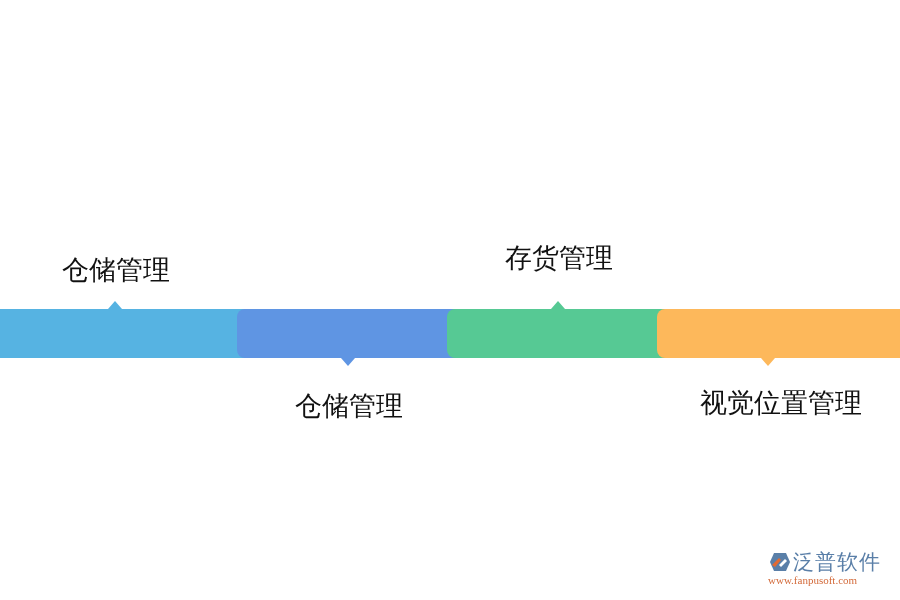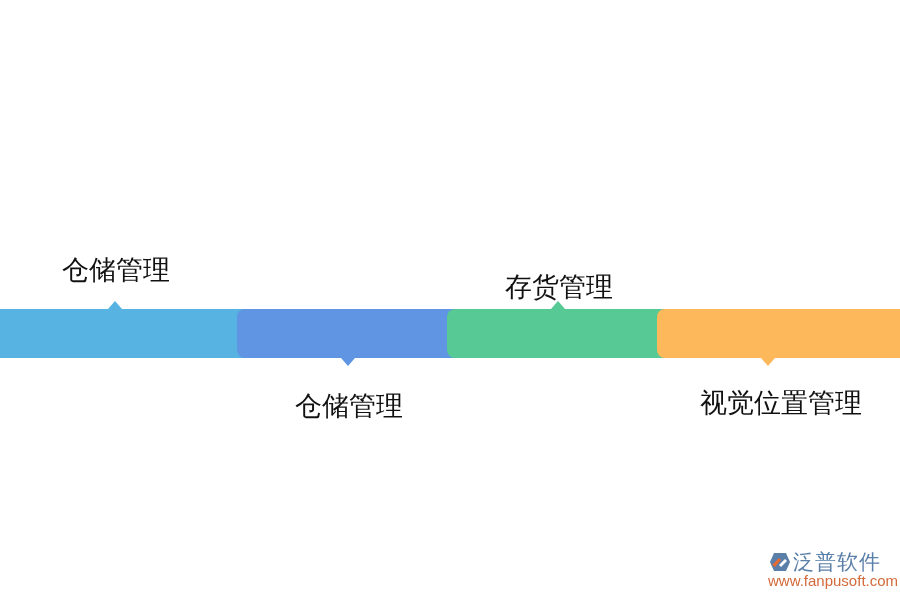--- a/index.html
+++ b/index.html
@@ -32,40 +32,40 @@
       position: absolute; left: 768px; top: 551px; width: 125px; height: 40px;
     }
     .logo-row { display: flex; align-items: center; }
     .logo-mark {
       width: 22px; height: 20px; position: relative; margin-right: 3px;
     }
     .logo-cn {
       font-size: 21px; color: #5a7fa8; letter-spacing: 1px; line-height: 22px;
     }
     .logo-url {
-      font-family: Liberation Sans, sans-serif;
-      font-size: 15px; color: #d36a3a; line-height: 13px; margin-top: 1px;
+      font-family: Liberation Serif, serif;
+      font-size: 11px; color: #d36a3a; line-height: 13px; margin-top: 1px;
     }
   </style>
 </head>
 <body>
 
 <div class="seg" style="left:0; width:245px; background:#56b3e2;"></div>
 <div class="seg rounded" style="left:237px; width:218px; background:#5f95e3;"></div>
 <div class="seg rounded" style="left:447px; width:218px; background:#56c994;"></div>
 <div class="seg rounded" style="left:657px; width:243px; background:#fdb85b;"></div>
 
 <div class="ptr-up" style="left:108px; border-bottom-color:#56b3e2;"></div>
 <div class="ptr-down" style="left:341px; border-top-color:#5f95e3;"></div>
 <div class="ptr-up" style="left:551px; border-bottom-color:#56c994;"></div>
 <div class="ptr-down" style="left:761px; border-top-color:#fdb85b;"></div>
 
 <div class="label" style="left:116px; top:252px;">仓储管理</div>
 <div class="label" style="left:349px; top:388px;">仓储管理</div>
-<div class="label" style="left:559px; top:269px;">存货管理</div>
+<div class="label" style="left:559px; top:240px;">存货管理</div>
 <div class="label" style="left:733px; top:385px;margin-left:48px;">视觉位置管理</div>
 
 <div class="logo">
   <div class="logo-row">
     <div class="logo-mark">
       <svg width="22" height="20" viewBox="0 0 22 20">
         <polygon points="6,1 18,1 22,10 18,19 6,19 2,10" fill="#5a7fa8"></polygon>
         <polygon points="4,13 11,6 13,8 7,15" fill="#e36a32"></polygon>
         <polygon points="11,13 17,7 19,9 13,15" fill="#ffffff"></polygon>
       </svg>

